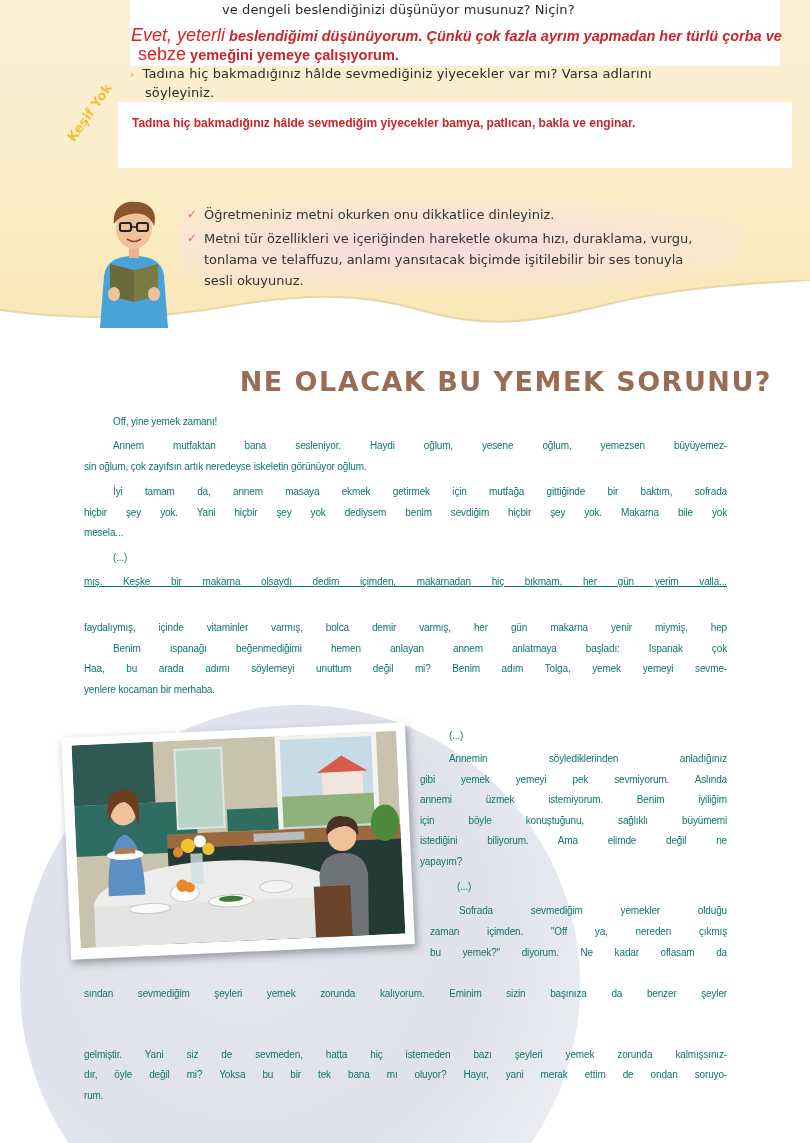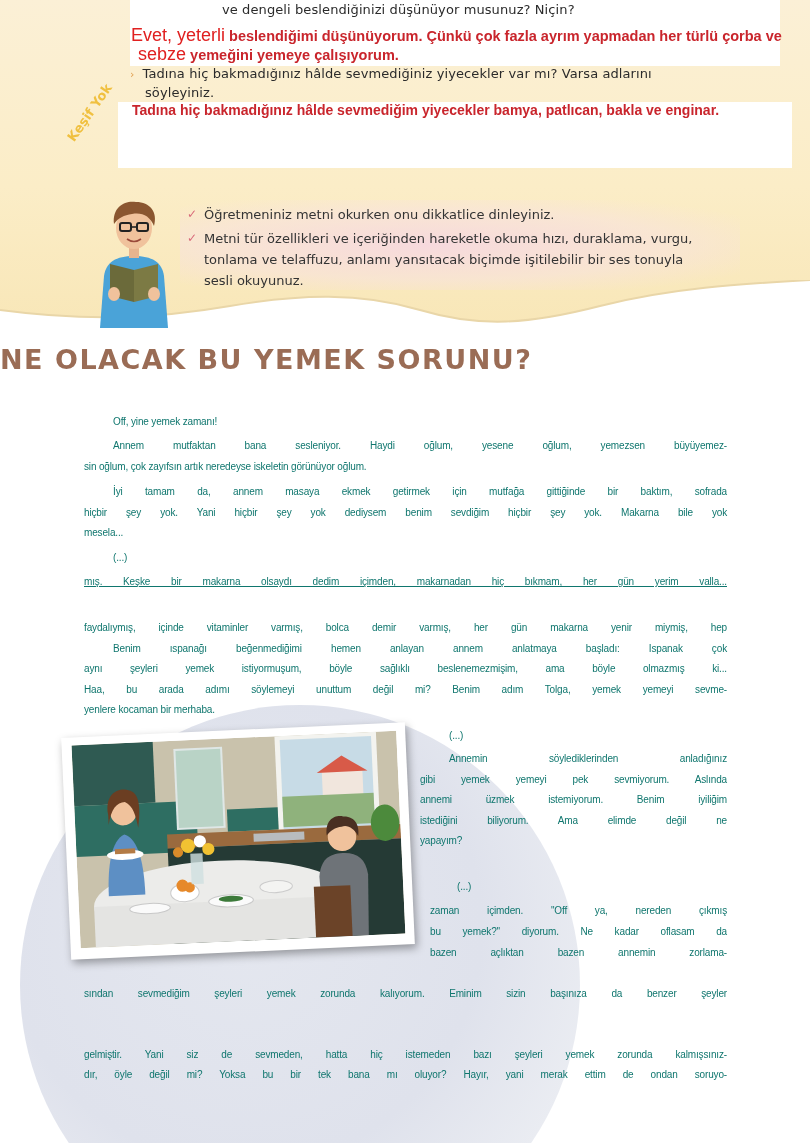--- a/index.html
+++ b/index.html
@@ -43,21 +43,21 @@
     position: absolute; font-family: "DejaVu Sans", sans-serif; font-size: 13px;
     color: #333; line-height: 21px;
   }
   .check { color: #d96a7a; font-size: 12px; position: absolute; left: -17px; top: 0; }
 
   
   .boy { position: absolute; left: 92px; top: 198px; width: 84px; height: 130px; }
 
   
   .title {
-    position: absolute; left: 0; top: 344px; width: 772px; text-align: left;
+    position: absolute; left: 0; top: 366px; width: 772px; text-align: right;
     font-family: "DejaVu Sans", sans-serif; font-weight: bold; font-size: 27px;
     color: #9a6c55; letter-spacing: 1.5px;
   }
 
   
   .bg-circle {
     position: absolute; left: 20px; top: 705px; width: 560px; height: 560px;
     border-radius: 50%;
     background: radial-gradient(circle at 40% 40%, #e4e7ef 0%, #dfe2ec 50%, #eceef3 80%, rgba(255,255,255,0) 100%);
   }
@@ -84,35 +84,35 @@
 <svg class="wave" viewBox="0 0 810 70" preserveAspectRatio="none">
   <path d="M0,30 C90,42 160,38 230,26 C300,14 360,12 420,30 C480,48 530,44 600,26 C670,8 740,4 810,0 L810,70 L0,70 Z" fill="#ffffff"></path>
   <path d="M0,30 C90,42 160,38 230,26 C300,14 360,12 420,30 C480,48 530,44 600,26 C670,8 740,4 810,0" fill="none" stroke="#e9d6a8" stroke-width="2"></path>
 </svg>
 
 <div class="white-patch" style="left:130px;top:0;width:650px;height:66px;"></div>
 <div class="white-patch" style="left:118px;top:102px;width:674px;height:66px;"></div>
 
 <div class="q-line" style="left:222px;top:2px;">ve dengeli beslendiğinizi düşünüyor musunuz? Niçin?</div>
 
-<div class="ans" style="left:131px;top:25px;">
+<div class="ans" style="left:131px;top:25px;font-style:italic;">
   <span class="big">Evet, yeterli</span>
   <span>beslendiğimi düşünüyorum. Çünkü çok fazla ayrım yapmadan her türlü çorba ve</span>
 </div>
 <div class="ans" style="left:138px;top:44px;">
   <span class="big">sebze</span>
   <span>yemeğini yemeye çalışıyorum.</span>
 </div>
 
 <div class="q-line" style="left:130px;top:65px;line-height:18px;">
   <span class="bullet-arrow">›</span><span>Tadına hiç bakmadığınız hâlde sevmediğiniz yiyecekler var mı? Varsa adlarını</span><br>
   <span style="display:inline-block;width:15px;"></span><span>söyleyiniz.</span>
 </div>
 
-<div class="ans" style="left:132px;top:102px;font-size:14px;">Tadına hiç bakmadığınız hâlde sevmediğim yiyecekler bamya, patlıcan, bakla ve enginar.</div>
+<div class="ans" style="left:132px;top:116px;font-size:12px;">Tadına hiç bakmadığınız hâlde sevmediğim yiyecekler bamya, patlıcan, bakla ve enginar.</div>
 
 <div class="kesif">Keşif Yok</div>
 
 <svg class="boy" viewBox="0 0 84 130">
   <path d="M8,130 L12,78 C14,64 24,58 42,58 C60,58 70,64 72,78 L76,130 Z" fill="#4aa3d8"></path>
   <rect x="37" y="46" width="10" height="14" fill="#e8b48e"></rect>
   <ellipse cx="42" cy="30" rx="18" ry="21" fill="#f0c29c"></ellipse>
   <path d="M22,26 C20,8 34,2 44,4 C58,4 66,14 62,28 C58,18 50,14 40,16 C32,17 26,20 22,26 Z" fill="#8a5630"></path>
   <rect x="28" y="25" width="11" height="8" rx="2" fill="none" stroke="#222" stroke-width="2"></rect>
   <rect x="45" y="25" width="11" height="8" rx="2" fill="none" stroke="#222" stroke-width="2"></rect>
@@ -159,21 +159,20 @@
   <span class="ind"></span><span>(...)</span>
 </div>
 
 <div class="para" style="left:84px;top:572px;width:643px;">
   <div style="text-align-last:justify;text-decoration:underline;"><span>mış. Keşke bir makarna olsaydı dedim içimden, makarnadan hiç bıkmam, her gün yerim valla...</span></div>
 </div>
 
 <div class="para" style="left:84px;top:618px;width:643px;">
   <div style="text-align-last:justify;"><span>faydalıymış, içinde vitaminler varmış, bolca demir varmış, her gün makarna yenir miymiş, hep</span></div>
   <div style="text-align-last:justify;"><span class="ind"></span><span>Benim ıspanağı beğenmediğimi hemen anlayan annem anlatmaya başladı: Ispanak çok</span></div>
-  <div style="text-align-last:justify;"><span>aynı şeyleri yemek istiyormuşum, böyle sağlıklı beslenemezmişim, ama böyle olmazmış ki...</span></div>
   <div style="text-align-last:justify;"><span>Haa, bu arada adımı söylemeyi unuttum değil mi? Benim adım Tolga, yemek yemeyi sevme-</span></div>
   <div><span>yenlere kocaman bir merhaba.</span></div>
 </div>
 
 <div class="illus">
   <svg viewBox="0 0 320 200" preserveAspectRatio="none">
     <rect x="0" y="0" width="320" height="200" fill="#c9c2ac"></rect>
     <rect x="0" y="0" width="80" height="60" fill="#2f5a52"></rect>
     <rect x="0" y="60" width="120" height="50" fill="#2e6e62"></rect>
     <rect x="100" y="8" width="48" height="80" fill="#dfe7e6"></rect>
@@ -215,31 +214,33 @@
 </div>
 
 <div class="para" style="left:420px;top:726px;width:307px;">
   <span class="ind"></span><span>(...)</span>
 </div>
 
 <div class="para" style="left:420px;top:749px;width:307px;line-height:20.6px;">
   <div style="text-align-last:justify;"><span class="ind"></span><span>Annemin söylediklerinden anladığınız</span></div>
   <div style="text-align-last:justify;"><span>gibi yemek yemeyi pek sevmiyorum. Aslında</span></div>
   <div style="text-align-last:justify;"><span>annemi üzmek istemiyorum. Benim iyiliğim</span></div>
+  <div style="text-align-last:justify;"><span>için böyle konuştuğunu, sağlıklı büyümemi</span></div>
   <div style="text-align-last:justify;"><span>istediğini biliyorum. Ama elimde değil ne</span></div>
   <div><span>yapayım?</span></div>
 </div>
 
 <div class="para" style="left:428px;top:877px;width:300px;">
   <span class="ind"></span><span>(...)</span>
 </div>
 
 <div class="para" style="left:430px;top:900px;width:297px;line-height:21px;">
+  <div style="text-align-last:justify;"><span class="ind"></span><span>Sofrada sevmediğim yemekler olduğu</span></div>
   <div style="text-align-last:justify;"><span>zaman içimden. "Off ya, nereden çıkmış</span></div>
   <div style="text-align-last:justify;"><span>bu yemek?" diyorum. Ne kadar oflasam da</span></div>
-  <div style="text-align-last:justify;"><span>bazen açlıktan bazen annemin zorlama-</span></div>
 </div>
 
 <div class="para" style="left:84px;top:984px;width:643px;line-height:20.6px;">
   <div style="text-align-last:justify;"><span>sından sevmediğim şeyleri yemek zorunda kalıyorum. Eminim sizin başınıza da benzer şeyler</span></div>
   <div style="text-align-last:justify;margin-top:40px;"><span>gelmiştir. Yani siz de sevmeden, hatta hiç istemeden bazı şeyleri yemek zorunda kalmışsınız-</span></div>
   <div style="text-align-last:justify;"><span>dır, öyle değil mi? Yoksa bu bir tek bana mı oluyor? Hayır, yani merak ettim de ondan soruyo-</span></div>
+  <div><span>rum.</span></div>
 </div>
 
 </body></html>

